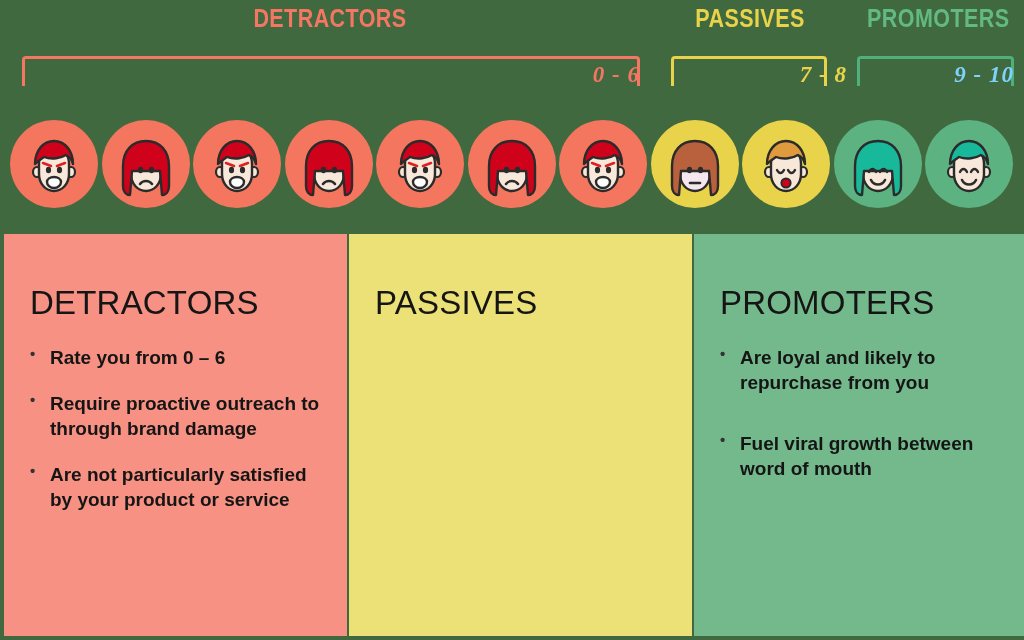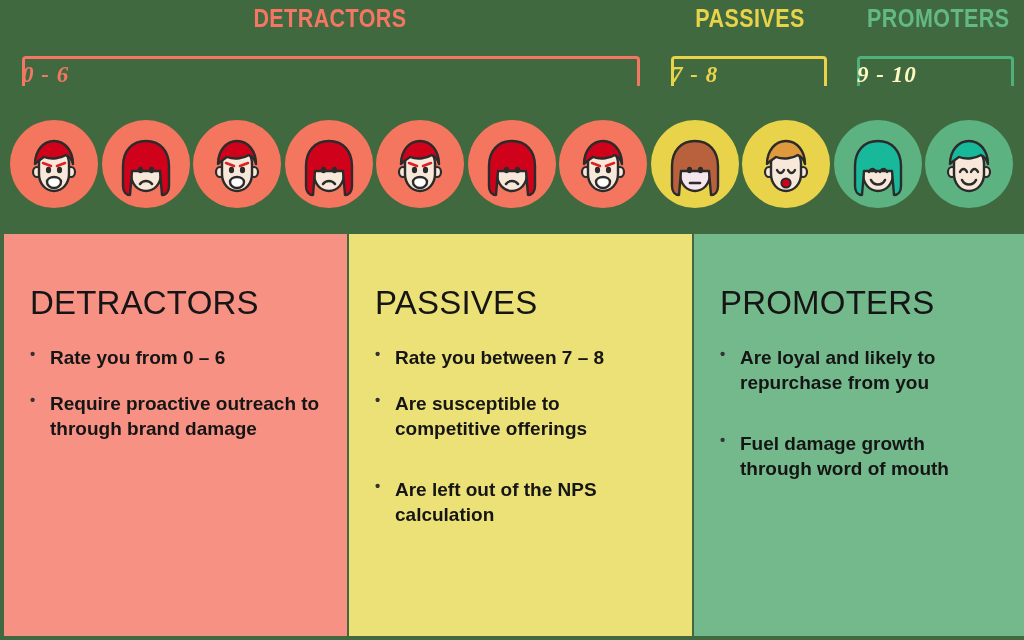--- a/index.html
+++ b/index.html
@@ -52,26 +52,26 @@
   #bracket-promoters  { left: 857px; width: 157px; border-color: #50b07c; }
 
   .range-label {
     position: absolute;
     top: 62px;
     font-family: "Liberation Serif", serif;
     font-weight: bold;
     font-style: italic;
     font-size: 23px;
     letter-spacing: 1px;
-    text-align: left;
+    text-align: right;
     white-space: nowrap;
   }
   #range-detractors { left: 22px;  width: 618px; color: #f47663; }
   #range-passives   { left: 671px; width: 176px; color: #e8d34a; }
-  #range-promoters  { left: 857px; width: 157px; color: #fef9c3; }
+  #range-promoters  { left: 857px; width: 157px; color: #7dd3fc; }
 
   
   #avatar-row {
     position: absolute;
     top: 120px;
     left: 0;
     width: 1024px;
     height: 92px;
   }
   .avatar {
@@ -278,33 +278,29 @@
           <path d="M37 60c3 6 11 6 14 0" fill="none" stroke="#2b2b2b" stroke-width="2.6" stroke-linecap="round"></path>
         </svg>
       </div>
     </div>
 
   <div class="panel" id="panel-detractors">
     <div class="panel-heading">DETRACTORS</div>
     <ul class="bullets">
       <li>Rate you from 0 – 6</li>
       <li>Require proactive outreach to through brand damage</li>
+      <li>Are not particularly satisfied by your product or service</li>
     </ul>
   </div>
 
   <div class="panel" id="panel-passives">
     <div class="panel-heading">PASSIVES</div>
-    <ul class="bullets">
-      <li>Rate you between 7 – 8</li>
-      <li>Are susceptible to competitive offerings</li>
-      <li class="spaced">Are left out of the NPS calculation</li>
-    </ul>
   </div>
 
   <div class="panel" id="panel-promoters">
     <div class="panel-heading">PROMOTERS</div>
     <ul class="bullets">
       <li>Are loyal and likely to repurchase from you</li>
-      <li class="spaced">Fuel damage growth through word of mouth</li>
+      <li class="spaced">Fuel viral growth between word of mouth</li>
     </ul>
   </div>
 
 </div>
 
 </body></html>

